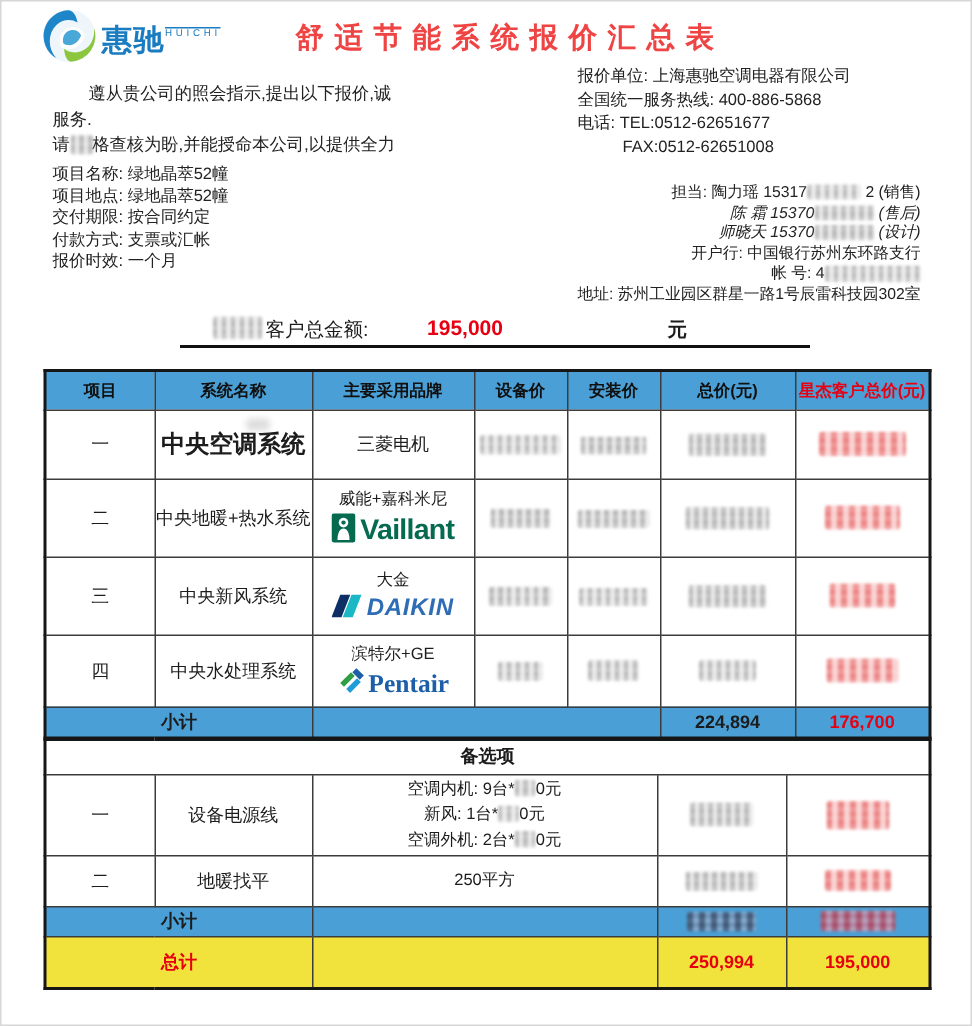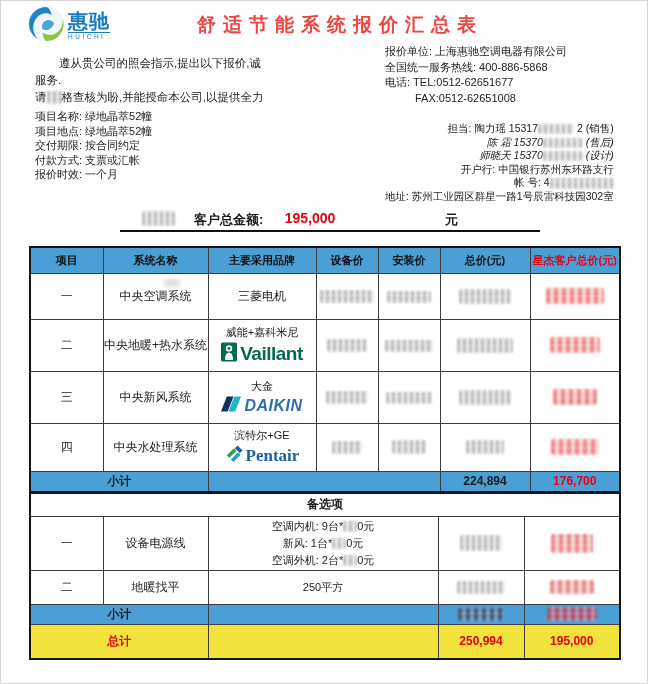--- a/index.html
+++ b/index.html
@@ -4,54 +4,54 @@
 <style>
   html,body{margin:0;padding:0;}
   body{
     width:648px;height:684px;position:relative;background:#ffffff;
     font-family:"Liberation Sans", sans-serif;color:#1c1c1c;overflow:hidden;
   }
   .page-border{position:absolute;inset:0;border:1px solid #d6d6d6;pointer-events:none;z-index:50;}
 
   
   .logo{position:absolute;left:27px;top:5px;display:flex;align-items:center;gap:3px;}
-  .logo-txt{display:flex;flex-direction:column;line-height:1;}
+  .logo-txt{display:flex;flex-direction:row;line-height:1;}
   .logo-cn{font-size:20px;font-weight:bold;color:#1a7cc0;letter-spacing:1px;}
   .logo-en{font-size:6.5px;color:#1a7cc0;letter-spacing:2.5px;margin-top:1px;border-top:1px solid #1a7cc0;padding-top:1px;}
   .doc-title{position:absolute;left:130px;top:12px;width:420px;text-align:center;
     font-size:19px;font-weight:bold;letter-spacing:7px;color:#ef4444;}
 
   
   .intro{position:absolute;left:35px;top:55px;width:262px;font-size:11.5px;line-height:17px;color:#222;}
   .intro .ind{padding-left:24px;}
   .vendor{position:absolute;left:385px;top:44px;font-size:11px;line-height:15.5px;color:#222;}
   .vendor .fax{padding-left:30px;}
   .project{position:absolute;left:35px;top:109px;font-size:11px;line-height:14.6px;color:#222;}
   .contacts{position:absolute;left:385px;top:122px;font-size:10.5px;line-height:13.6px;color:#222;text-align:right;}
   .contacts .indent{padding-left:31px;font-style:italic;}
 
   
   .amount-line{position:absolute;left:120px;top:208px;width:420px;height:22px;border-bottom:2px solid #111;}
-  .amount-line .lbl{position:absolute;left:57px;top:3px;font-size:13px;font-weight:bold;padding-left:17px;}
+  .amount-line .lbl{position:absolute;left:57px;top:3px;font-size:13px;font-weight:normal;}
   .amount-line .amt{position:absolute;left:150px;width:80px;text-align:center;top:2px;font-size:14px;font-weight:bold;color:#e60012;}
   .amount-line .unit{position:absolute;left:325px;top:3px;font-size:13px;font-weight:bold;}
 
   
   table{border-collapse:collapse;table-layout:fixed;position:absolute;left:29px;width:590px;background:#fff;}
   .tb-main{top:246px;}
   .tb-opt{top:492px;padding-left:44px;}
   td,th{border:1px solid #3c3c3c;text-align:center;vertical-align:middle;padding:0;font-size:12px;}
   table{border:2px solid #161616;}
   .head-row th{background:#4aa0d6;font-weight:bold;font-size:11px;color:#101010;}
   .head-row .red{color:#e60012;}
   .sub-row td{background:#4aa0d6;font-weight:bold;}
   .tot-row td{background:#f2e23c;font-weight:bold;color:#e60012;}
   .num{font-weight:bold;font-size:12px;}
   .num-red{font-weight:bold;font-size:12px;color:#e60012;}
-  .sys-cell{position:relative;font-size:12px;}
+  .sys-cell{position:relative;font-size:16px;font-weight:bold;}
   .brand-cn{font-size:11px;display:block;}
   .brand-row{display:flex;align-items:center;justify-content:center;gap:3px;margin-top:2px;}
   .vaillant{font-size:19px;font-weight:bold;color:#056a50;letter-spacing:-0.5px;}
   .daikin{font-size:16px;font-weight:bold;font-style:italic;color:#2e6db4;letter-spacing:0.5px;}
   .pentair{font-family:"Liberation Serif", serif;font-size:17px;font-weight:bold;color:#1c5fa8;}
   .opt-title{font-weight:bold;font-size:12px;background:#fff;}
   .desc{font-size:11px;line-height:17px;}
 
   
   .mz{display:inline-block;vertical-align:middle;border-radius:2px;filter:blur(1.1px);}

